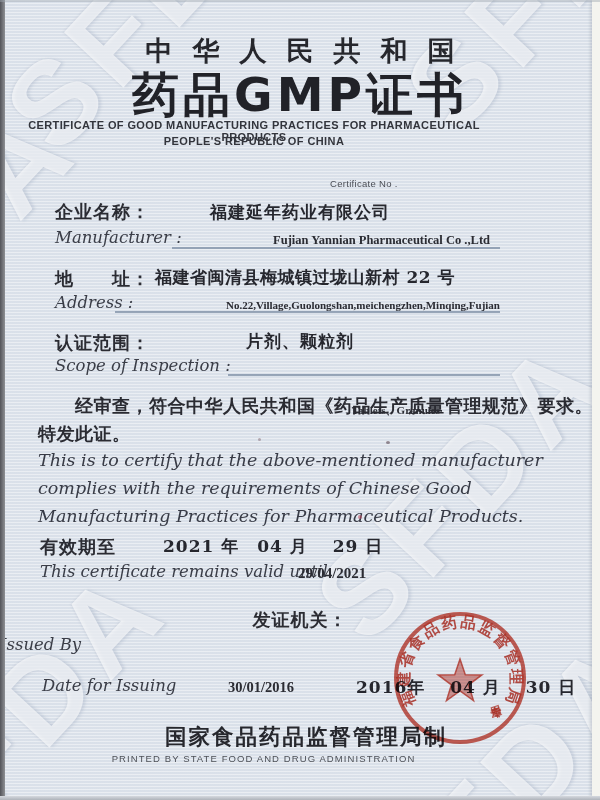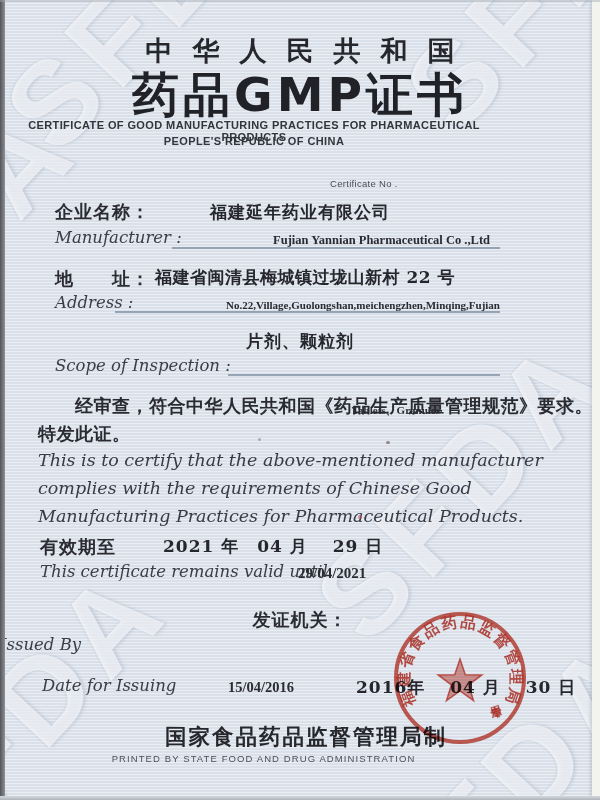--- a/index.html
+++ b/index.html
@@ -76,39 +76,40 @@
   <div class="abs lbl-en" style="left:55px;top:228px;">Manufacturer :</div>
   <div class="abs val-en" style="left:160px;top:233px;width:330px;font-size:12.5px;">Fujian Yannian Pharmaceutical Co .,Ltd</div>
   <div class="abs rule" style="left:172px;top:247px;width:328px;"></div>
 
   <div class="abs lbl-zh" style="left:55px;top:267px;">地　　址：</div>
   <div class="abs val-zh" style="left:140px;top:266px;width:330px;letter-spacing:.5px;">福建省闽清县梅城镇过垅山新村 22 号</div>
   <div class="abs lbl-en" style="left:55px;top:293px;">Address :</div>
   <div class="abs val-en" style="left:120px;top:299px;width:380px;font-size:11px;">No.22,Village,Guolongshan,meichengzhen,Minqing,Fujian</div>
   <div class="abs rule" style="left:115px;top:311px;width:385px;"></div>
 
+  <div class="abs lbl-zh" style="left:55px;top:331px;">认证范围：</div>
   <div class="abs val-zh" style="left:140px;top:330px;width:320px;">片剂、颗粒剂</div>
   <div class="abs lbl-en" style="left:55px;top:356px;">Scope of Inspection :</div>
   <div class="abs val-en" style="left:160px;top:365px;width:280px;font-size:11px;margin-top:38px;">Tablets、Granules</div>
   <div class="abs rule" style="left:228px;top:374px;width:272px;"></div>
 
   <div class="abs stmt-zh" style="left:75px;top:394px;">经审查，符合中华人民共和国《药品生产质量管理规范》要求。</div>
   <div class="abs stmt-en">This is to certify that the above-mentioned manufacturer complies with the requirements of Chinese Good Manufacturing Practices for Pharmaceutical Products.</div>
   <div class="abs stmt-zh" style="left:38px;top:422px;">特发此证。</div>
 
   <div class="abs lbl-zh" style="left:40px;top:535px;">有效期至</div>
   <div class="abs val-zh" style="left:163px;top:535px;text-align:left;">2021 年　04 月　 29 日</div>
   <div class="abs lbl-en" style="left:40px;top:562px;">This certificate remains valid until</div>
   <div class="abs val-en" style="left:298px;top:565px;font-size:15px;text-align:left;">29/04/2021</div>
 
   <div class="abs lbl-zh" style="left:0;top:608px;width:600px;text-align:center;">发证机关：</div>
   <div class="abs lbl-en" style="left:0;top:635px;width:520px;text-align:left;">Issued By</div>
 
   <div class="abs lbl-en" style="left:42px;top:676px;">Date for Issuing</div>
-  <div class="abs val-en" style="left:228px;top:679px;font-size:14.5px;text-align:left;">15/04/2016</div>
+  <div class="abs val-en" style="left:228px;top:679px;font-size:14.5px;text-align:left;">30/01/2016</div>
   <div class="abs val-zh" style="left:356px;top:676px;text-align:left;z-index:3;">2016年　 04 月　 30 日</div>
 
   <div class="abs footer-zh">国家食品药品监督管理局制</div>
   <div class="abs footer-en">PRINTED BY STATE FOOD AND DRUG ADMINISTRATION</div>
 
   <div class="abs seal">
     <div class="seal-ring"></div>
     <svg width="132" height="132" viewBox="0 0 132 132">
       <defs>
         <path id="sealArc" d="M 21.8,91.5 A 51,51 0 1 1 110.2,91.5" fill="none"></path>

